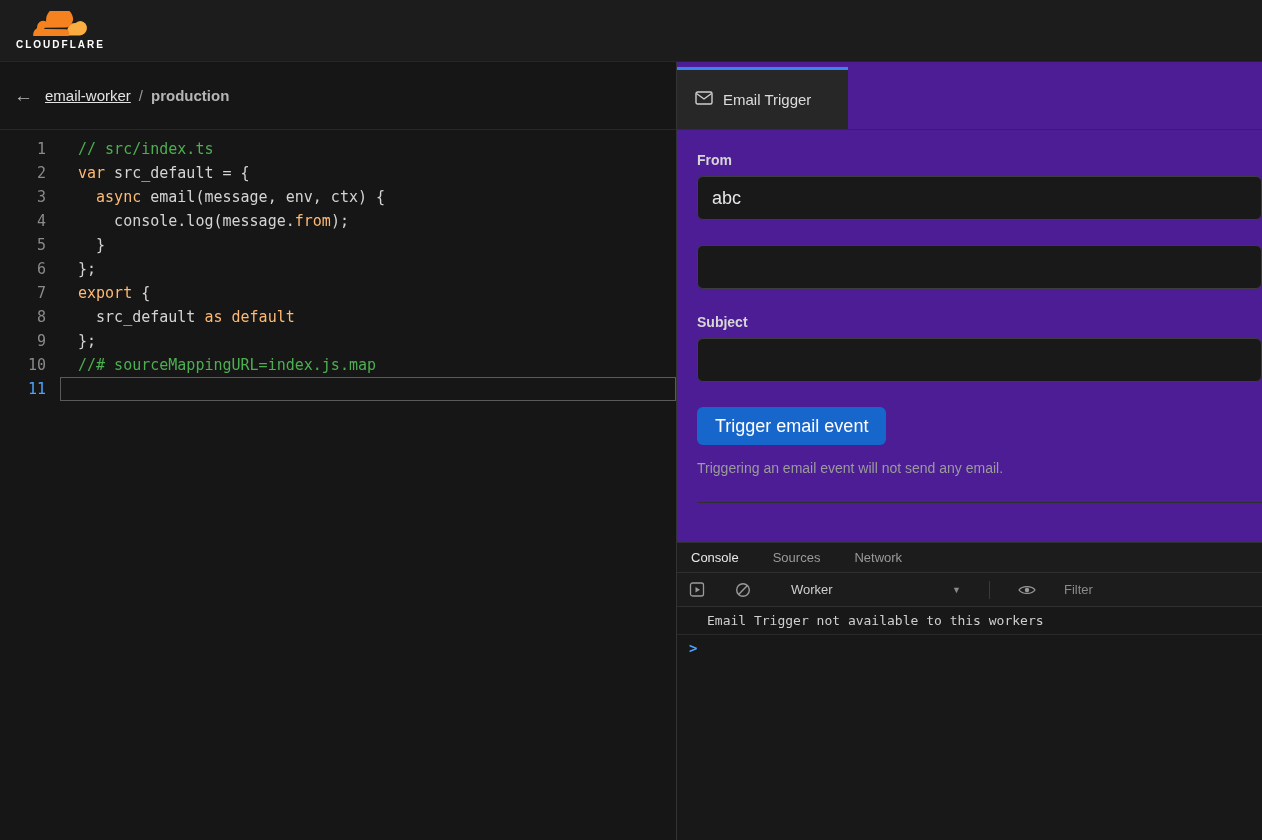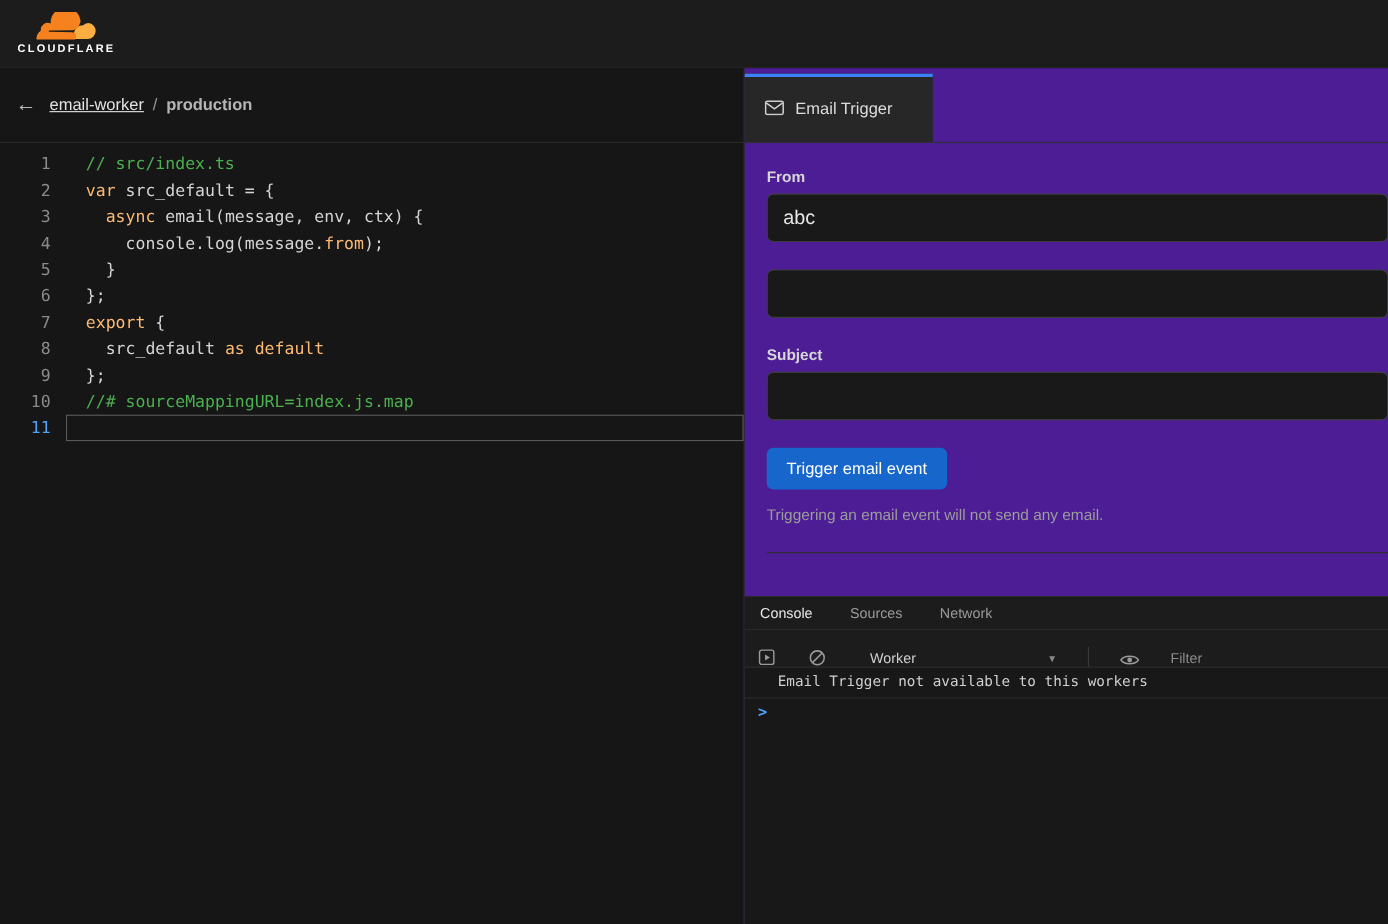--- a/index.html
+++ b/index.html
@@ -36,31 +36,31 @@
   
   .right-panel { flex:1; background:#4c1d95; display:flex; flex-direction:column; }
   .tabbar { height:68px; border-bottom:1px solid #2f2f2f; display:flex; align-items:flex-end; }
   .trigger-tab { height:62px; width:171px; background:#272727; border-top:3px solid #3b82f6; display:flex; align-items:center; gap:10px; padding:0 18px; color:#dcdcdc; font-size:15px; cursor:pointer; }
 
   .trigger-form { padding:22px 0 0 20px; }
   .field { margin-bottom:25px; }
   .field-label { display:block; font-size:14px; font-weight:bold; color:#d6d6d6; margin-bottom:8px; }
   .field-input { width:100%; height:44px; background:#191919; border:1px solid #3d3d3d; border-radius:6px; color:#e6e6e6; font-size:18px; padding:0 14px; outline:none; font-family:"Liberation Sans", sans-serif; }
 
-  .trigger-btn { margin-top:0; background:#1766cb; color:#ffffff; border:none; border-radius:6px; height:38px; padding:0 18px; font-size:15px; cursor:pointer; font-family:"Liberation Sans", sans-serif; }
+  .trigger-btn { margin-top:0; background:#1766cb; color:#ffffff; border:none; border-radius:6px; height:38px; padding:0 18px; font-size:18px; cursor:pointer; font-family:"Liberation Sans", sans-serif; }
   .trigger-note { margin-top:15px; color:#9b9b9b; font-size:14px; }
 
   .form-divider { margin-top:26px; border-top:1px solid #2f2f2f; }
 
   
   .devtools { margin-top:auto; height:298px; border-top:1px solid #2f2f2f; display:flex; flex-direction:column; background:#181818; }
   .dt-tabs { height:30px; background:#1c1c1c; border-bottom:1px solid #2f2f2f; display:flex; align-items:center; padding-left:14px; gap:34px; font-size:13px; }
   .dt-tab { color:#9a9a9a; cursor:pointer; }
   .dt-tab.active { color:#e8e8e8; }
-  .dt-toolbar { height:34px; background:#1c1c1c; border-bottom:1px solid #2f2f2f; display:flex; align-items:flex-end; padding:0 12px; gap:28px; }
+  .dt-toolbar { height:34px; background:#1c1c1c; border-bottom:1px solid #2f2f2f; display:flex; align-items:center; padding:0 12px; gap:28px; }
   .tool-icon { display:flex; align-items:center; cursor:pointer; }
   .worker-select { display:flex; align-items:center; justify-content:space-between; width:170px; margin-left:12px; color:#cfcfcf; font-size:13px; cursor:pointer; }
   .chev { color:#8a8a8a; font-size:9px; }
   .vdiv { width:1px; height:18px; background:#3a3a3a; }
   .filter-input { flex:1; background:transparent; border:none; outline:none; color:#cfcfcf; font-size:13px; font-family:"Liberation Sans", sans-serif; }
   .filter-input::placeholder { color:#8a8a8a; }
   .log-row { height:28px; border-bottom:1px solid #2a2a2a; display:flex; align-items:center; padding-left:30px; font-family:"DejaVu Sans Mono", monospace; font-size:13px; color:#cfcfcf; }
   .prompt-row { height:26px; display:flex; align-items:center; padding-left:12px; font-family:"DejaVu Sans Mono", monospace; font-size:14px; cursor:text; }
   .prompt-chevron { color:#4da3ff; font-weight:bold; }
 </style>

